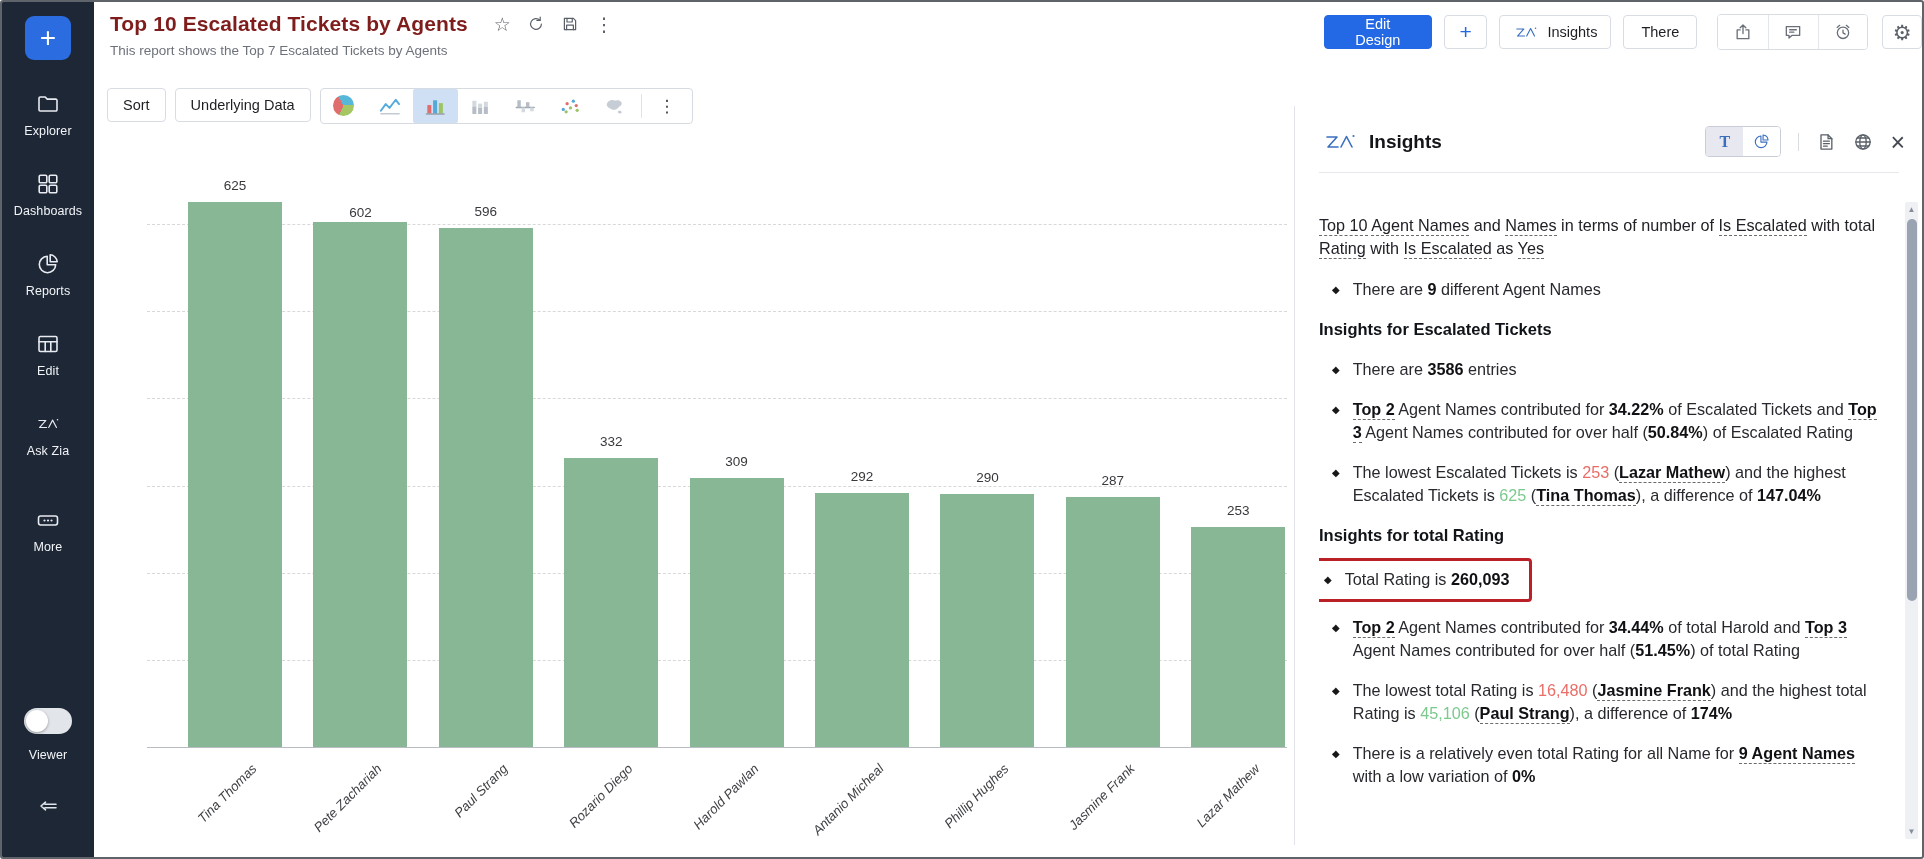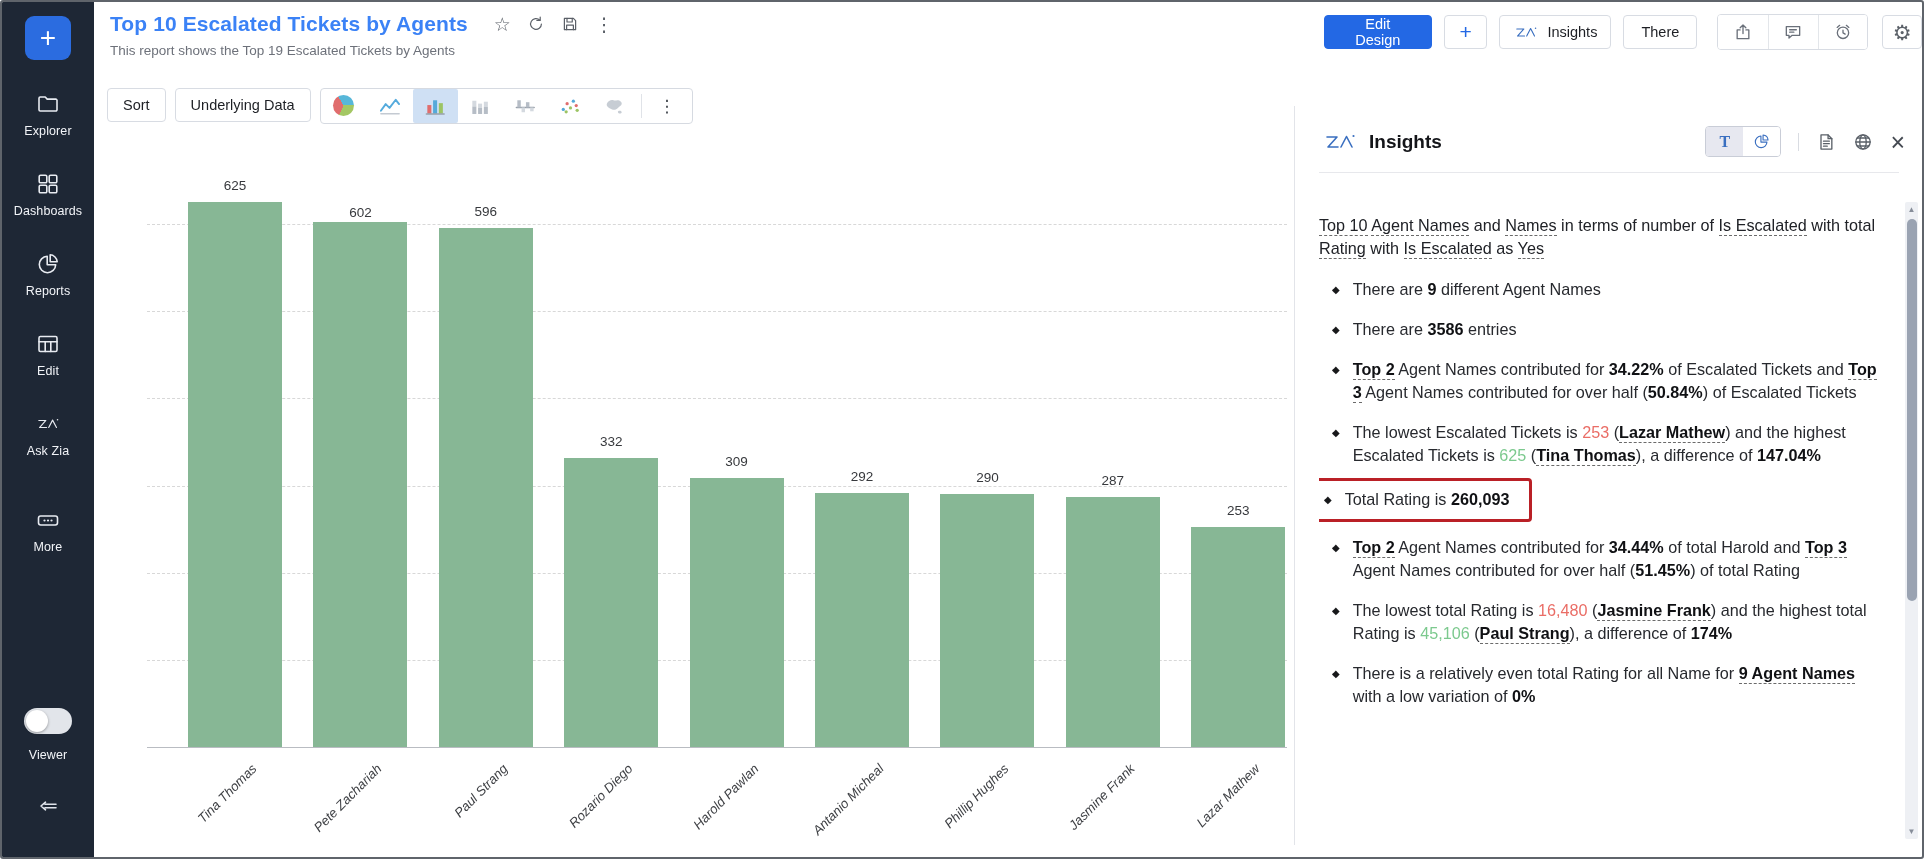--- a/index.html
+++ b/index.html
@@ -22,21 +22,21 @@
   .collapse-btn .ic{display:inline-block;width:24px;height:24px;color:#dfe3ea;}
 
   
   .ic svg{width:100%;height:100%;fill:none;stroke:currentColor;stroke-width:1.6;stroke-linecap:round;stroke-linejoin:round;display:block;}
   .chic{display:inline-block;line-height:1;}
   .pie-dot{width:21px;height:21px;border-radius:50%;display:block;
            background:conic-gradient(from -30deg,#57b7d9 0 115deg,#a4c763 115deg 235deg,#e06d6d 235deg 360deg);}
 
   
   .title-row{position:absolute;left:108px;top:10px;display:flex;align-items:center;}
-  .page-title{font-size:21px;font-weight:700;color:#3b82f6;margin:0;letter-spacing:.1px;}
+  .page-title{font-size:21px;font-weight:700;color:#7f1d1d;margin:0;letter-spacing:.1px;}
   .title-icons{display:flex;align-items:center;gap:16px;margin-left:26px;color:#5b6068;}
   .title-icons .ic{width:18px;height:18px;cursor:pointer;}
   .title-icons .chic{font-size:19px;cursor:pointer;color:#5b6068;}
   .subtitle{position:absolute;left:108px;top:41px;font-size:13.5px;color:#6d717a;}
 
   .top-actions{position:absolute;left:1322px;top:13px;display:flex;align-items:center;gap:12px;height:34px;}
   .btn{height:34px;border-radius:4px;border:1px solid #d8dce3;background:#fff;display:inline-flex;align-items:center;
        justify-content:center;font-size:14.5px;color:#1d1f24;cursor:pointer;font-family:inherit;}
   .btn-primary{background:#2368e4;border-color:#2368e4;color:#fff;padding:0 16px;}
   .btn-plus{width:44px;font-size:21px;color:#2368e4;font-weight:400;}
@@ -161,21 +161,21 @@
         <span class="ic">
           <svg viewBox="0 0 24 24">
             <path d="M4.5 4.5h12l3 3v12h-15z"></path>
             <path d="M8 4.5v4.8h7V4.5"></path>
             <path d="M7.5 19.5v-6h9v6"></path>
           </svg>
         </span>
         <span class="chic">⋮</span>
       </span>
   </div>
-  <div class="subtitle">This report shows the Top 19 Escalated Tickets by Agents</div>
+  <div class="subtitle">This report shows the Top 7 Escalated Tickets by Agents</div>
 
   <div class="top-actions">
     <button class="btn btn-primary">Edit Design</button>
     <button class="btn btn-plus">+</button>
     <button class="btn btn-insights">
       <span class="ic" id="zia-btn-ic">
           <svg viewBox="0 0 34 24">
             <path d="M4 7h10L5 17h10"></path>
             <path d="M18 17l5.5-10.5L29 17"></path>
             <circle cx="30.5" cy="6" r="1.1" fill="currentColor" stroke="none"></circle>
@@ -372,32 +372,34 @@
         <span class="panel-close">×</span>
       </span>
     </div>
     <hr class="panel-hr">
     <div class="panel-body" id="insights-body">
         <p class="p-intro"><span class="u">Top 10</span><span class=""> </span><span class="u">Agent Names</span><span class=""> and </span><span class="u">Names</span><span class=""> in terms of number of </span><span class="u">Is Escalated</span><span class=""> with total </span><span class="u">Rating</span><span class=""> with </span><span class="u">Is Escalated</span><span class=""> as </span><span class="u">Yes</span></p>
         <div class="bullet">
           <span class="dm">◆</span>
           <span class="bt"><span class="">There are </span><span class="b">9</span><span class=""> different Agent Names</span></span>
         </div>
+        <div class="ins-h">Insights for Escalated Tickets</div>
         <div class="bullet">
           <span class="dm">◆</span>
           <span class="bt"><span class="">There are </span><span class="b">3586</span><span class=""> entries</span></span>
         </div>
         <div class="bullet">
           <span class="dm">◆</span>
-          <span class="bt"><span class="b u">Top 2</span><span class=""> Agent Names contributed for </span><span class="b">34.22%</span><span class=""> of Escalated Tickets and </span><span class="b u">Top 3</span><span class=""> Agent Names contributed for over half (</span><span class="b">50.84%</span><span class="">) of Escalated Tickets</span></span>
+          <span class="bt"><span class="b u">Top 2</span><span class=""> Agent Names contributed for </span><span class="b">34.22%</span><span class=""> of Escalated Tickets and </span><span class="b u">Top 3</span><span class=""> Agent Names contributed for over half (</span><span class="b">50.84%</span><span class="">) of Escalated Rating</span></span>
         </div>
         <div class="bullet">
           <span class="dm">◆</span>
           <span class="bt"><span class="">The lowest Escalated Tickets is </span><span class="red">253</span><span class=""> (</span><span class="b u">Lazar Mathew</span><span class="">) and the highest Escalated Tickets is </span><span class="green">625</span><span class=""> (</span><span class="b u">Tina Thomas</span><span class="">), a difference of </span><span class="b">147.04%</span></span>
         </div>
+        <div class="ins-h">Insights for total Rating</div>
         <div class="boxed">
           <div class="bullet">
             <span class="dm">◆</span>
             <span class="bt"><span class="">Total Rating is </span><span class="b">260,093</span></span>
           </div>
         </div>
         <div class="bullet">
           <span class="dm">◆</span>
           <span class="bt"><span class="b u">Top 2</span><span class=""> Agent Names contributed for </span><span class="b">34.44%</span><span class=""> of total Harold and </span><span class="b u">Top 3</span><span class=""> Agent Names contributed for over half (</span><span class="b">51.45%</span><span class="">) of total Rating</span></span>
         </div>

